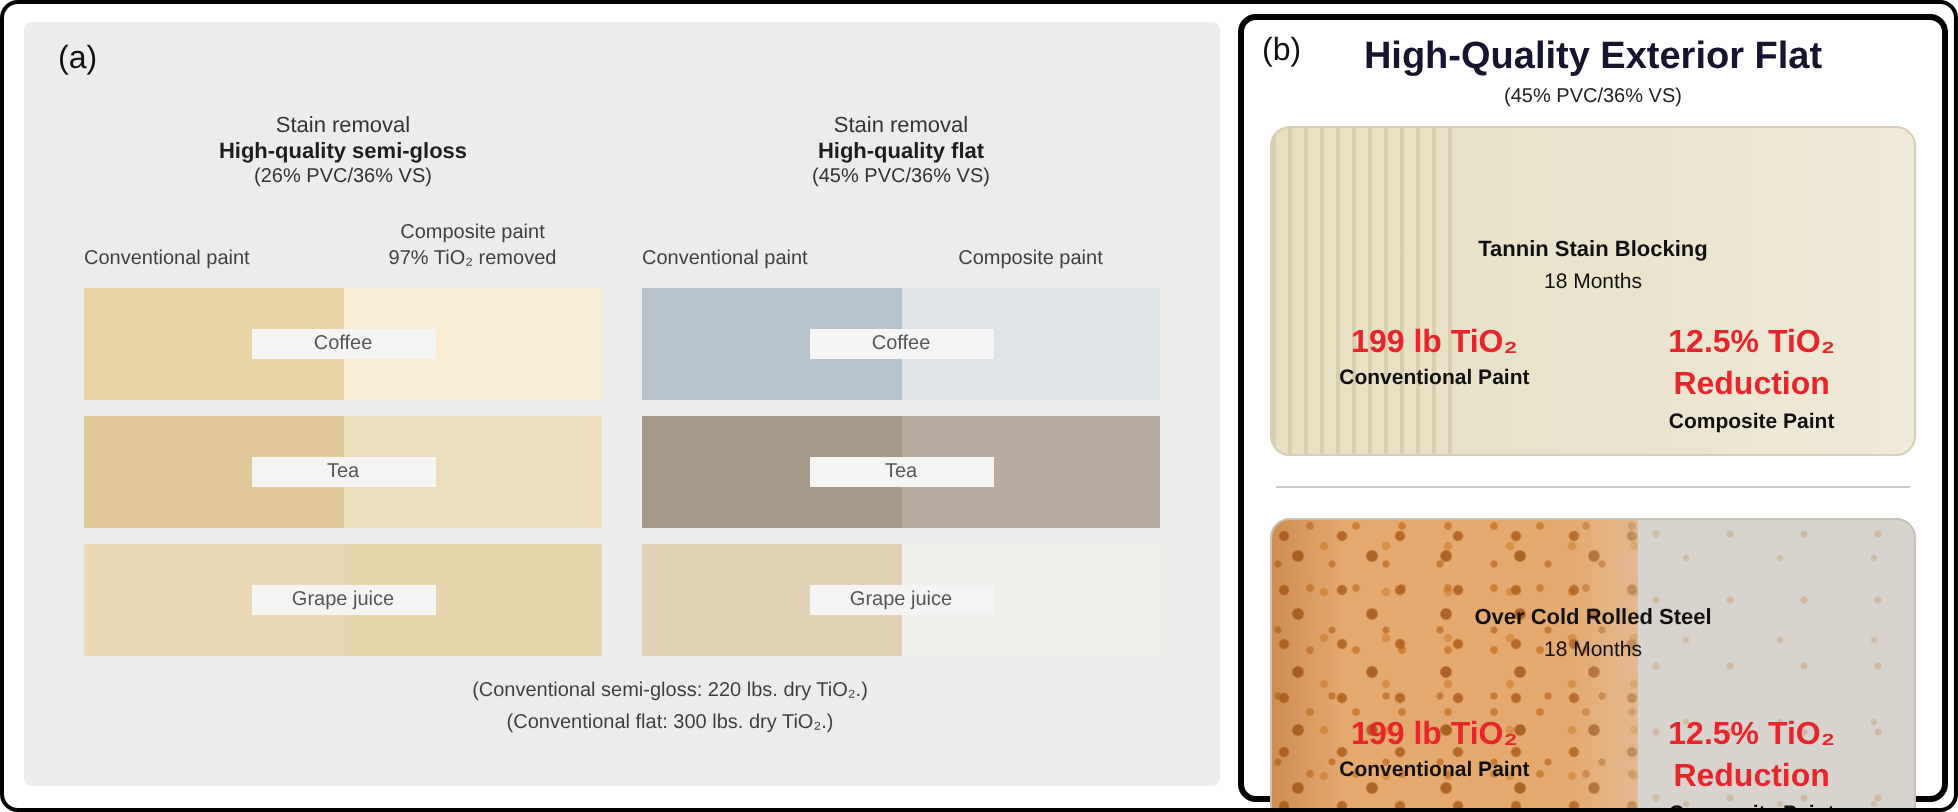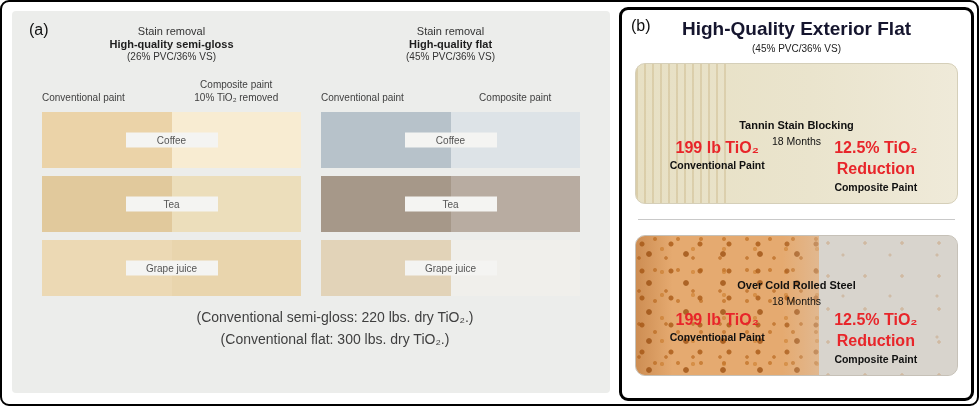--- a/index.html
+++ b/index.html
@@ -31,20 +31,21 @@
     position: absolute;
     font-size: 16px;
     color: #111;
   }
   .panel-a > .panel-label { left: 17px; top: 10px; }
 
   .groups {
     display: flex;
     gap: 20px;
     padding: 14px 30px 0 30px;
+    margin-top: 32px;
   }
   .group { flex: 1; min-width: 0; }
   .g-title    { text-align: center; font-size: 11px; color: #333; }
   .g-subtitle { text-align: center; font-size: 11px; font-weight: bold; color: #1d1d1d; margin-top: 1px; }
   .g-form     { text-align: center; font-size: 10px; color: #333; margin-top: 1px; }
 
   .cols {
     display: flex;
     align-items: flex-end;
     margin-top: 12px;
@@ -70,21 +71,21 @@
     padding: 2px 0;
     text-align: center;
     font-size: 10px;
     color: #555;
     background: #f4f4f2;
   }
 
   .footnotes {
     margin-top: 10px;
     text-align: center;
-    font-size: 14px;
+    font-size: 10px;
     color: #3f3f3f;
     line-height: 1.6;
     padding-left: 48px;
   }
 
   
   .panel-b {
     position: absolute;
     left: 617px; top: 5px;
     width: 355px; height: 394px;
@@ -103,21 +104,21 @@
   .b-subtitle {
     text-align: center;
     font-size: 10px;
     color: #222;
     margin-top: 3px;
   }
 
   .card {
     position: relative;
     margin: 9px 13px 0 13px;
-    height: 141px;
+    height: 165px;
     border-radius: 10px;
     overflow: hidden;
   }
   .card-tannin {
     background-image: linear-gradient(90deg, #e7e0c4 0%, #eae4cd 55%, #efead9 100%);
     border: 1px solid #d5cfb9;
   }
   .card-tannin::before {
     content: "";
     position: absolute;
@@ -202,21 +203,21 @@
     <div class="groups">
 
       <div class="group">
         <div class="g-title">Stain removal</div>
         <div class="g-subtitle">High-quality semi-gloss</div>
         <div class="g-form">(26% PVC/36% VS)</div>
         <div class="cols">
           <div class="col-left">Conventional paint</div>
           <div class="col-right">
             <div>Composite paint</div>
-            <div>10% TiO₂ removed</div>
+            <div>97% TiO₂ removed</div>
           </div>
         </div>
         <div class="swatch">
           <div class="half" style="background-color: rgb(235, 211, 168);"></div>
           <div class="half" style="background-color: rgb(248, 236, 210);"></div>
           <span class="chip">Coffee</span>
         </div>
         <div class="swatch">
           <div class="half" style="background-color: rgb(225, 201, 156);"></div>
           <div class="half" style="background-color: rgb(236, 222, 187);"></div>

